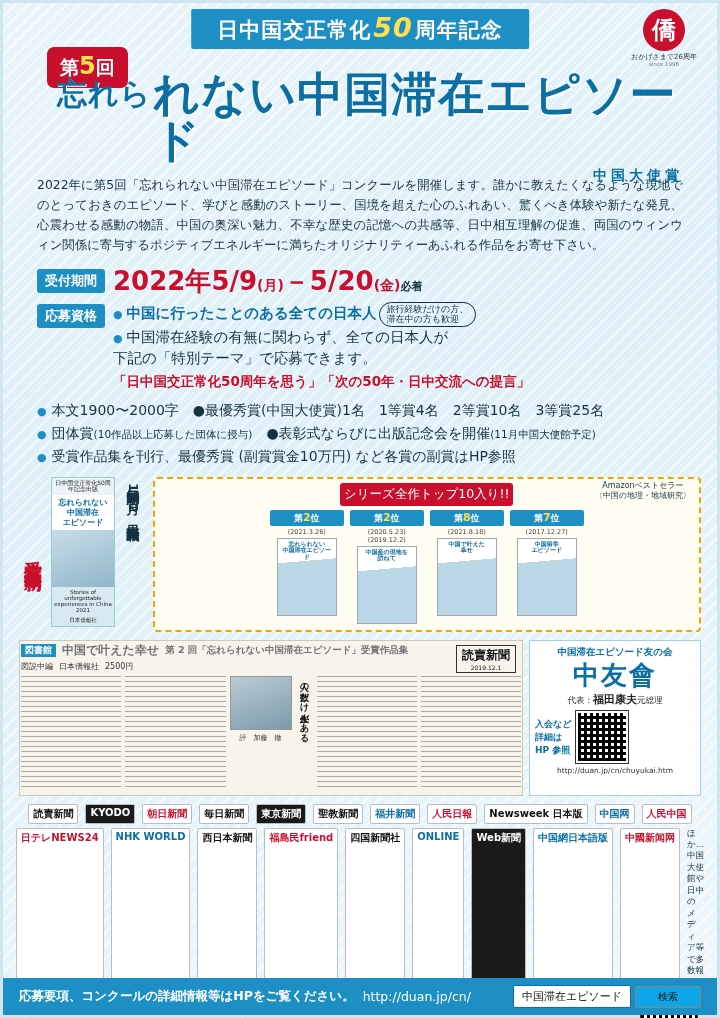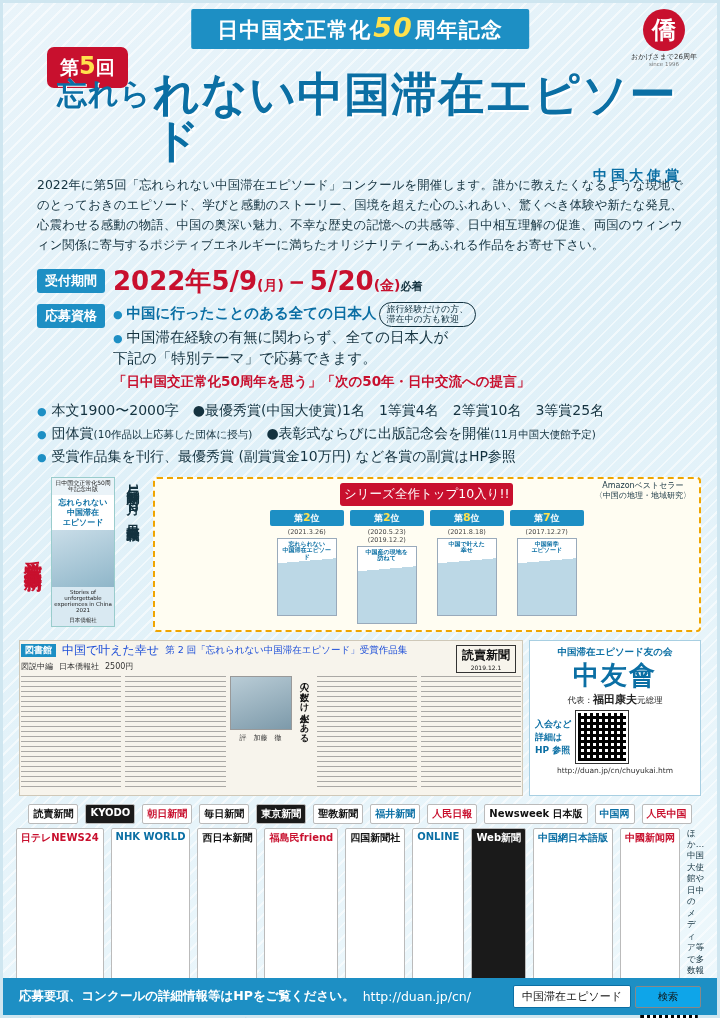--- a/index.html
+++ b/index.html
@@ -183,21 +183,21 @@
   
   .news {
     margin: 8px 16px 0 16px; display: flex; gap: 6px;
   }
   .news-clip {
     flex: 1; background: #f7f4ec; border: 1px solid #cfc8b8; padding: 1px;
     position: relative; height: 156px; overflow: hidden;
   }
   .clip-head { display: flex; align-items: center; gap: 6px; font-size: 11px; font-weight: bold; color:#111;}
   .clip-head .hl { background: #1d8fc4; color: #fff; padding: 0 4px; font-size: 9px;}
-  .clip-title { font-size: 12px; font-weight: normal; color: #1d4ed8; }
+  .clip-title { font-size: 12px; font-weight: bold; color: #737373; }
   .yomiuri {
     position: absolute; right: 6px; top: 4px; text-align: center;
     border: 1px solid #333; padding: 1px 5px; font-size: 12px; font-weight: bold; color:#111;
   }
   .yomiuri .d { font-size: 6px; font-weight: normal; }
   .clip-body { display: flex; gap: 4px; margin-top: 4px; }
   .clip-col {
     flex: 1; font-size: 5px; color: #333; line-height: 1.35;
     background: repeating-linear-gradient(180deg,#6b6b6b 0 1px,transparent 1px 5px);
     height: 112px; opacity: .55;

